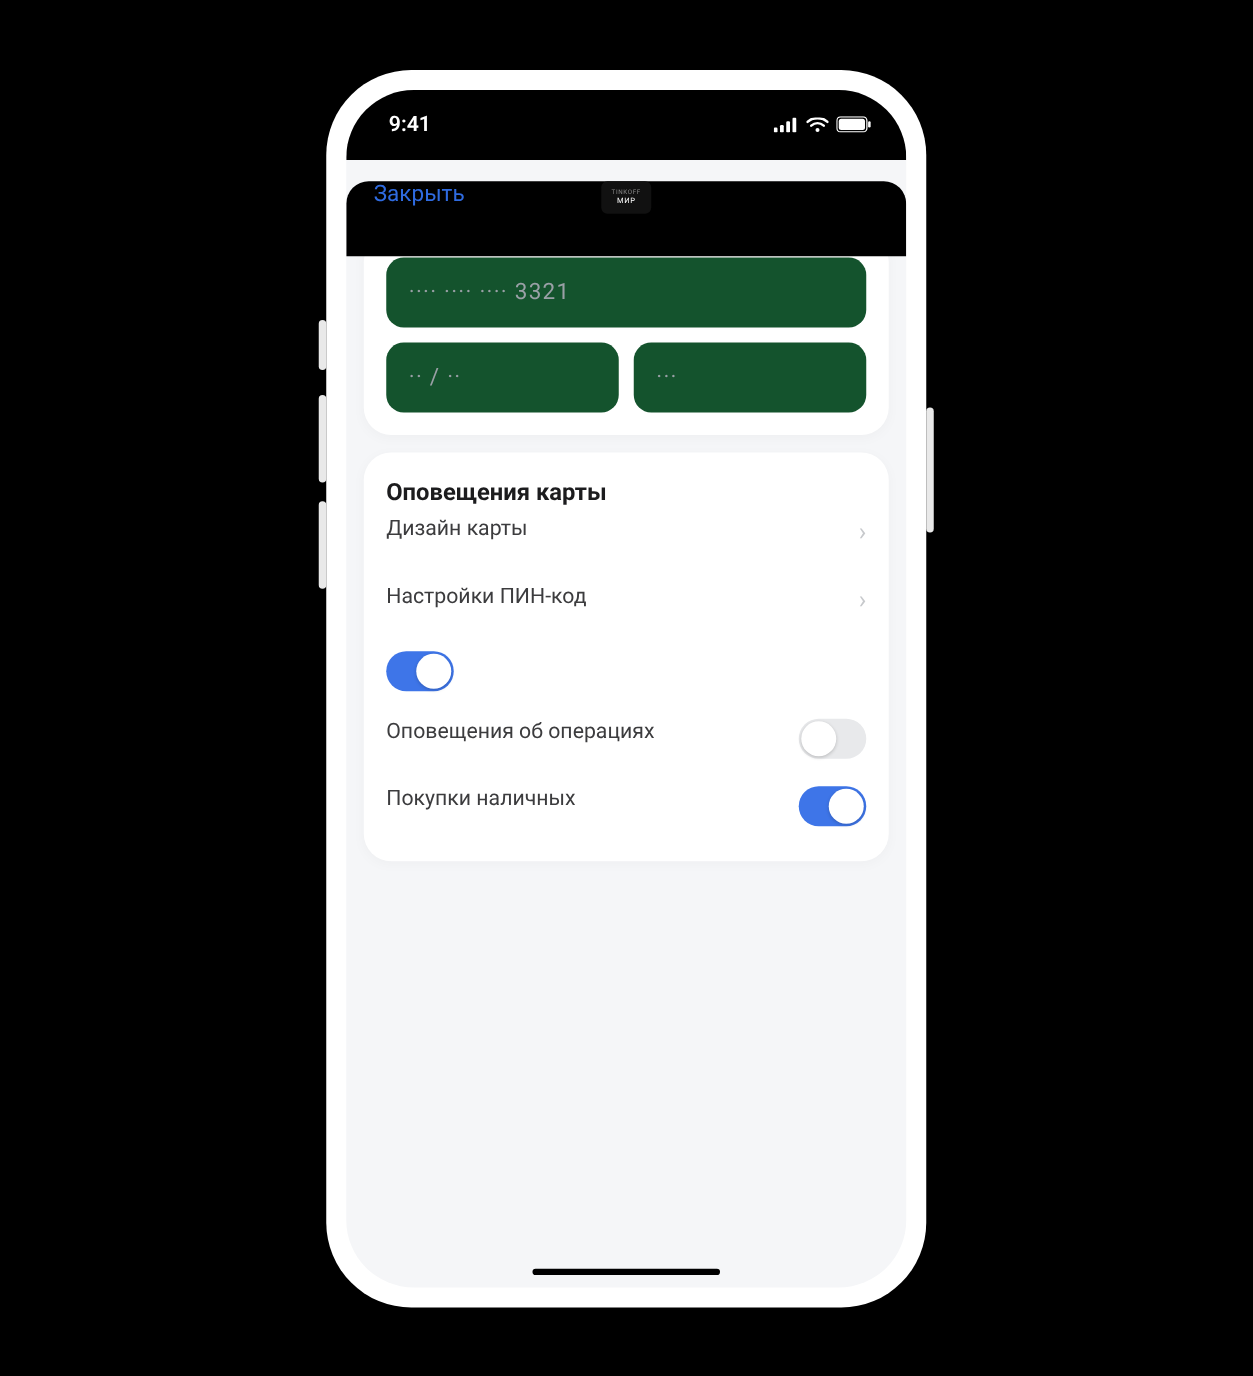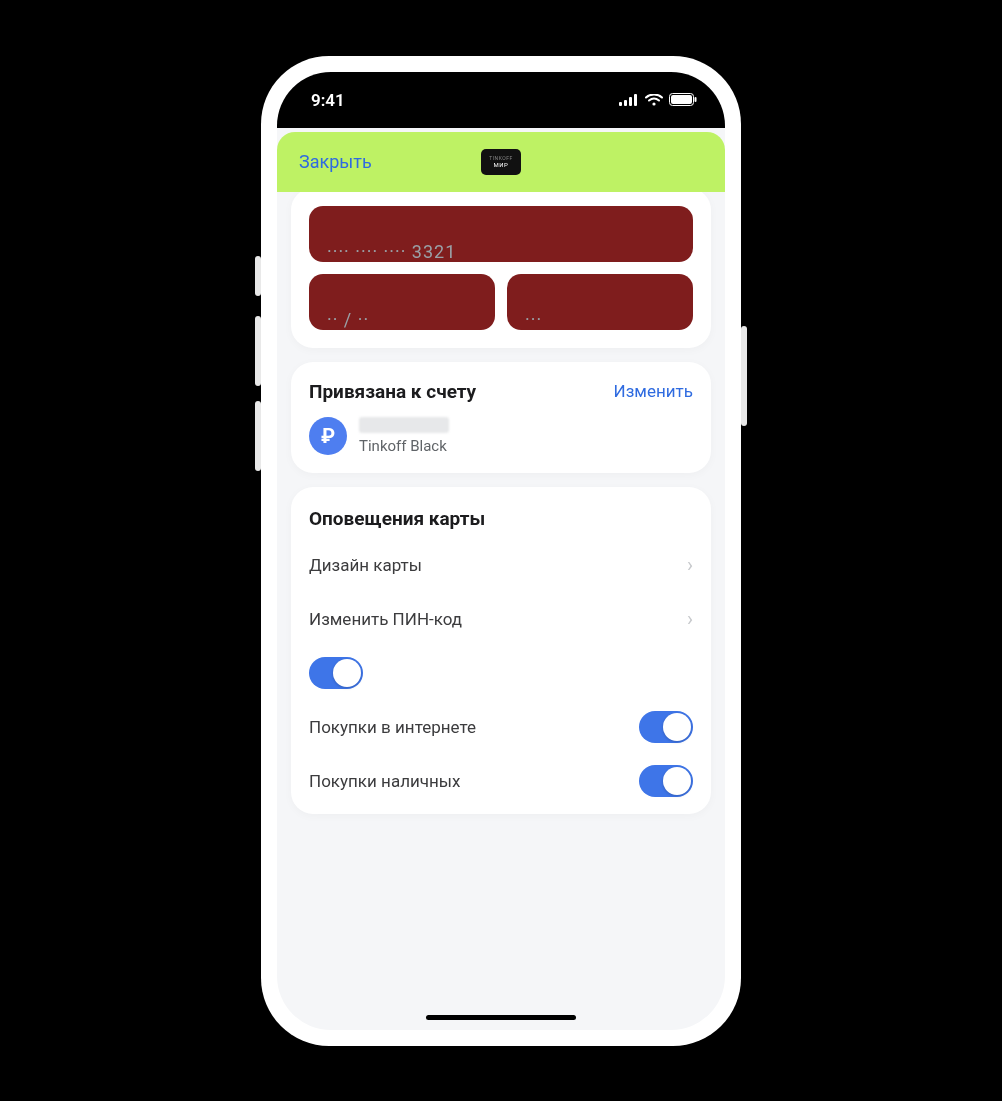--- a/index.html
+++ b/index.html
@@ -81,25 +81,24 @@
     height: 36px;
     background: #000;
     border-bottom-left-radius: 20px;
     border-bottom-right-radius: 20px;
     z-index: 10;
   }
 
   
   .navbar {
     position: absolute;
-    top: 60px; left:0; right:0;
+    top: 73px; left:0; right:0;
     height: 60px;
-    background: #bef264;
+    background: #000000;
     display: flex;
-    align-items: center;
     justify-content: center;
     z-index: 4;
     border-top-left-radius: 18px;
     border-top-right-radius: 18px;
   }
   .nav-close {
     position: absolute;
     left: 22px;
     color: #2f6be0;
     font-size: 18px;
@@ -132,25 +131,25 @@
   .card {
     background:#fff;
     border-radius: 22px;
     padding: 18px 18px;
     box-shadow: 0 2px 10px rgba(0,0,0,0.03);
     margin-bottom: 14px;
   }
 
   
   .field {
-    background:#7f1d1d;
+    background:#14532d;
     border-radius: 14px;
     height: 56px;
     display:flex;
-    align-items:flex-end;
+    align-items:center;
     padding: 0 18px;
     color:#9aa0a6;
     font-size: 18px;
     letter-spacing: 1px;
   }
   .field-row { display:flex; gap:12px; margin-top:12px; }
   .field-row .field { flex:1; }
 
   .section-head {
     display:flex;
@@ -190,21 +189,21 @@
     background:#e7e8ea;
     border-radius:3px;
     filter: blur(1px);
     margin-bottom:4px;
   }
   .acct-name { font-size:15px; color:#606468; }
 
   .settings-card { padding: 20px 18px 6px; }
   .row {
     display:flex;
-    align-items:center;
+    align-items:flex-start;
     justify-content:space-between;
     min-height: 54px;
   }
   .row-label { font-size:17px; color:#3c3c3e; }
   .chevron {
     color:#c7c9cc;
     font-size:20px;
   }
 
   .toggle {
@@ -301,55 +300,40 @@
           <div class="field-row">
             <div class="field">
               <span>·· / ··</span>
             </div>
             <div class="field">
               <span>···</span>
             </div>
           </div>
         </div>
 
-        <div class="card">
-          <div class="section-head">
-            <span class="section-title">Привязана к счету</span>
-            <span class="link">Изменить</span>
-          </div>
-          <div class="account-row">
-            <div class="ruble-badge">
-              <span>₽</span>
-            </div>
-            <div class="acct-text">
-              <div class="acct-amount"></div>
-              <span class="acct-name">Tinkoff Black</span>
-            </div>
-          </div>
-        </div>
 
         <div class="card settings-card">
           <div class="section-title" style="margin-bottom:8px;">Оповещения карты</div>
           <div id="settings-rows">
               <div class="row">
                 <span class="row-label">Дизайн карты</span>
                 <span class="chevron">›</span>
               </div>
               <div class="row">
-                <span class="row-label">Изменить ПИН-код</span>
+                <span class="row-label">Настройки ПИН-код</span>
                 <span class="chevron">›</span>
               </div>
               <div class="row">
                 <div class="toggle on">
                   <div class="knob"></div>
                 </div>
               </div>
               <div class="row">
-                <span class="row-label">Покупки в интернете</span>
-                <div class="toggle on">
+                <span class="row-label">Оповещения об операциях</span>
+                <div class="toggle off">
                   <div class="knob"></div>
                 </div>
               </div>
               <div class="row">
                 <span class="row-label">Покупки наличных</span>
                 <div class="toggle on">
                   <div class="knob"></div>
                 </div>
               </div>
             </div>

